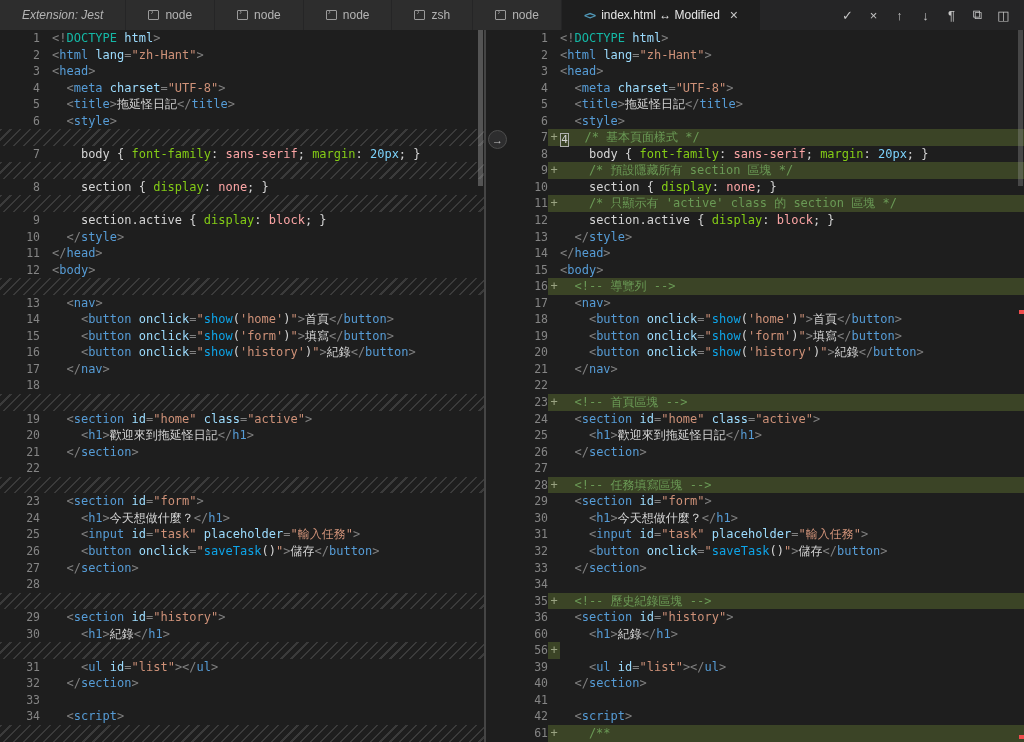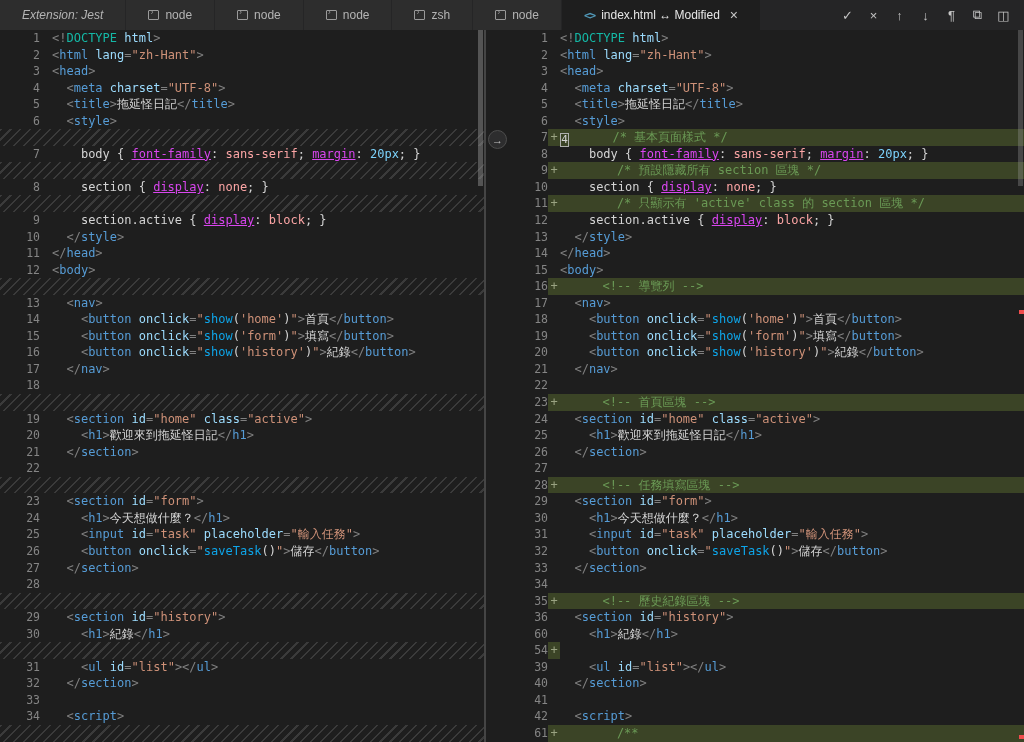--- a/index.html
+++ b/index.html
@@ -42,26 +42,26 @@
 
   .cursor { display:inline-block; width:9px; height:14px; border:1px solid #aeafad;
             margin-right:1px; vertical-align:-2px; color:#d4d4d4; text-align:center;
             line-height:12px; font-size:11px; }
 
   
   .tk-pun { color:#808080; }
   .tk-tag { color:#569cd6; }
   .tk-kw  { color:#14b8a6; }
   .tk-attr{ color:#9cdcfe; }
-  .tk-prop{ color:#d946ef;text-decoration:underline; }
+  .tk-prop{ color:#84cc16; }
   .tk-str { color:#ce9178; }
   .tk-val { color:#fca5a5; }
   .tk-num { color:#7dd3fc; }
   .tk-fn  { color:#0ea5e9; }
-  .tk-cmt { color:#6a9955;margin-left:28px; }
+  .tk-cmt { color:#6a9955; }
   .tk-df  { color:#d4d4d4; }
 
   
   .diff-arrow { position:absolute; left:488px; top:100px; width:19px; height:19px;
       border-radius:50%; background:#2d2d2e; border:1px solid #4d4d4d; color:#c5c5c5;
       display:flex; align-items:center; justify-content:center; font-size:11px; z-index:5; }
   .scroll-thumb { position:absolute; width:5px; right:1px; top:0; height:156px;
       background:rgba(150,150,150,0.45); }
   .pane-right .scroll-thumb { background:rgba(150,150,150,0.35); }
   .ruler-mark { position:absolute; right:0; width:5px; height:4px; background:#f14c4c; }
@@ -191,21 +191,21 @@
         <div class="row added"><span class="ln">28</span><span class="pm">+</span><span class="code"><span class="tk-cmt">  &lt;!-- 任務填寫區塊 --&gt;</span></span></div>
         <div class="row"><span class="ln">29</span><span class="pm"></span><span class="code"><span class="tk-df">  </span><span class="tk-pun">&lt;</span><span class="tk-tag">section</span><span class="tk-df"> </span><span class="tk-attr">id</span><span class="tk-pun">=</span><span class="tk-str">"form"</span><span class="tk-pun">&gt;</span></span></div>
         <div class="row"><span class="ln">30</span><span class="pm"></span><span class="code"><span class="tk-df">    </span><span class="tk-pun">&lt;</span><span class="tk-tag">h1</span><span class="tk-pun">&gt;</span><span class="tk-df">今天想做什麼？</span><span class="tk-pun">&lt;/</span><span class="tk-tag">h1</span><span class="tk-pun">&gt;</span></span></div>
         <div class="row"><span class="ln">31</span><span class="pm"></span><span class="code"><span class="tk-df">    </span><span class="tk-pun">&lt;</span><span class="tk-tag">input</span><span class="tk-df"> </span><span class="tk-attr">id</span><span class="tk-pun">=</span><span class="tk-str">"task"</span><span class="tk-df"> </span><span class="tk-attr">placeholder</span><span class="tk-pun">=</span><span class="tk-str">"輸入任務"</span><span class="tk-pun">&gt;</span></span></div>
         <div class="row"><span class="ln">32</span><span class="pm"></span><span class="code"><span class="tk-df">    </span><span class="tk-pun">&lt;</span><span class="tk-tag">button</span><span class="tk-df"> </span><span class="tk-attr">onclick</span><span class="tk-pun">=</span><span class="tk-str">"</span><span class="tk-fn">saveTask</span><span class="tk-df">()</span><span class="tk-str">"</span><span class="tk-pun">&gt;</span><span class="tk-df">儲存</span><span class="tk-pun">&lt;/</span><span class="tk-tag">button</span><span class="tk-pun">&gt;</span></span></div>
         <div class="row"><span class="ln">33</span><span class="pm"></span><span class="code"><span class="tk-df">  </span><span class="tk-pun">&lt;/</span><span class="tk-tag">section</span><span class="tk-pun">&gt;</span></span></div>
         <div class="row"><span class="ln">34</span><span class="pm"></span><span class="code"></span></div>
         <div class="row added"><span class="ln">35</span><span class="pm">+</span><span class="code"><span class="tk-cmt">  &lt;!-- 歷史紀錄區塊 --&gt;</span></span></div>
         <div class="row"><span class="ln">36</span><span class="pm"></span><span class="code"><span class="tk-df">  </span><span class="tk-pun">&lt;</span><span class="tk-tag">section</span><span class="tk-df"> </span><span class="tk-attr">id</span><span class="tk-pun">=</span><span class="tk-str">"history"</span><span class="tk-pun">&gt;</span></span></div>
         <div class="row"><span class="ln">60</span><span class="pm"></span><span class="code"><span class="tk-df">    </span><span class="tk-pun">&lt;</span><span class="tk-tag">h1</span><span class="tk-pun">&gt;</span><span class="tk-df">紀錄</span><span class="tk-pun">&lt;/</span><span class="tk-tag">h1</span><span class="tk-pun">&gt;</span></span></div>
-        <div class="row added"><span class="ln">54</span><span class="pm">+</span></div>
+        <div class="row added"><span class="ln">56</span><span class="pm">+</span></div>
         <div class="row"><span class="ln">39</span><span class="pm"></span><span class="code"><span class="tk-df">    </span><span class="tk-pun">&lt;</span><span class="tk-tag">ul</span><span class="tk-df"> </span><span class="tk-attr">id</span><span class="tk-pun">=</span><span class="tk-str">"list"</span><span class="tk-pun">&gt;</span><span class="tk-pun">&lt;/</span><span class="tk-tag">ul</span><span class="tk-pun">&gt;</span></span></div>
         <div class="row"><span class="ln">40</span><span class="pm"></span><span class="code"><span class="tk-df">  </span><span class="tk-pun">&lt;/</span><span class="tk-tag">section</span><span class="tk-pun">&gt;</span></span></div>
         <div class="row"><span class="ln">41</span><span class="pm"></span><span class="code"></span></div>
         <div class="row"><span class="ln">42</span><span class="pm"></span><span class="code"><span class="tk-df">  </span><span class="tk-pun">&lt;</span><span class="tk-tag">script</span><span class="tk-pun">&gt;</span></span></div>
         <div class="row added"><span class="ln">61</span><span class="pm">+</span><span class="code"><span class="tk-cmt">    /**</span></span></div>
       </div>
     <div class="scroll-thumb"></div>
     <div class="ruler-mark" style="top:280px;"></div>
     <div class="ruler-mark" style="top:705px;"></div>
   </div>

